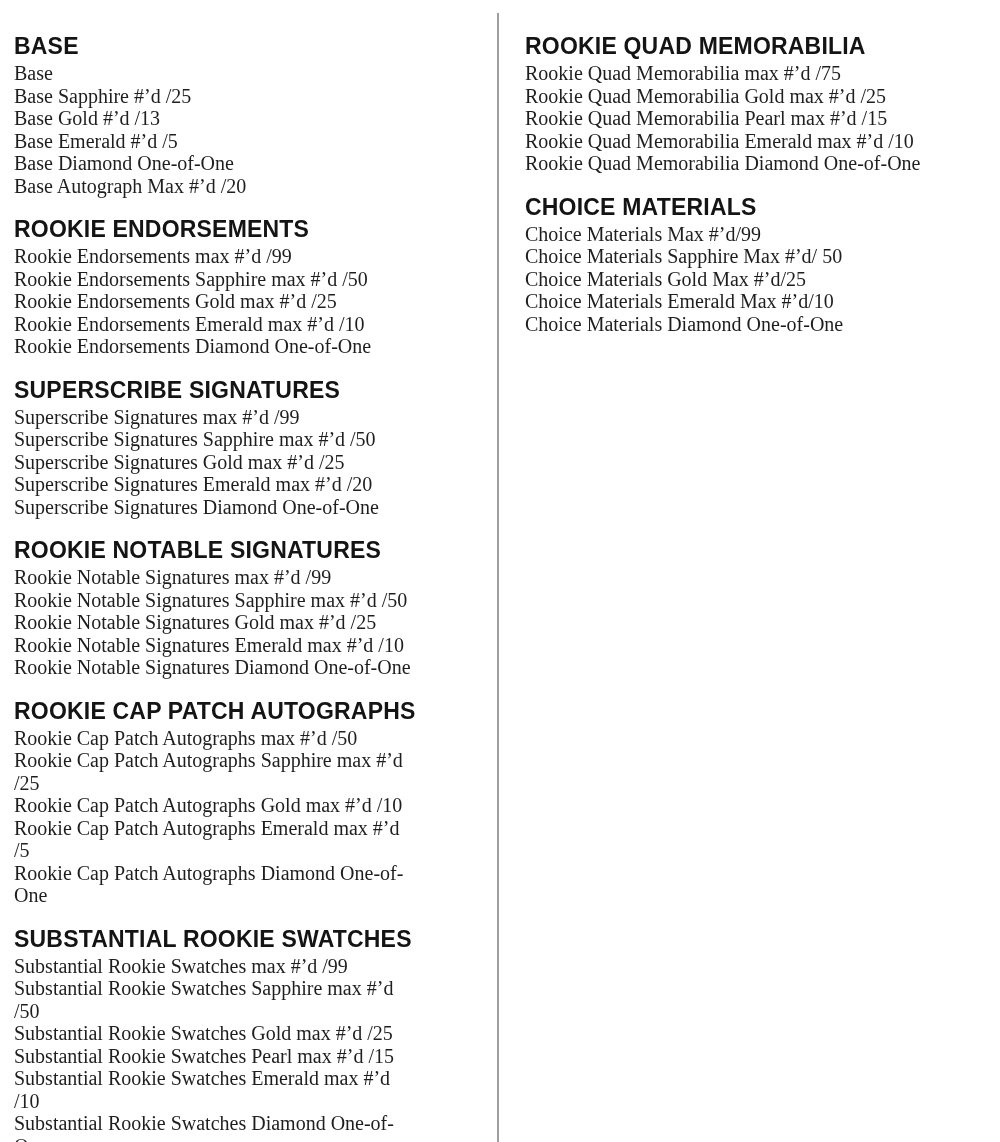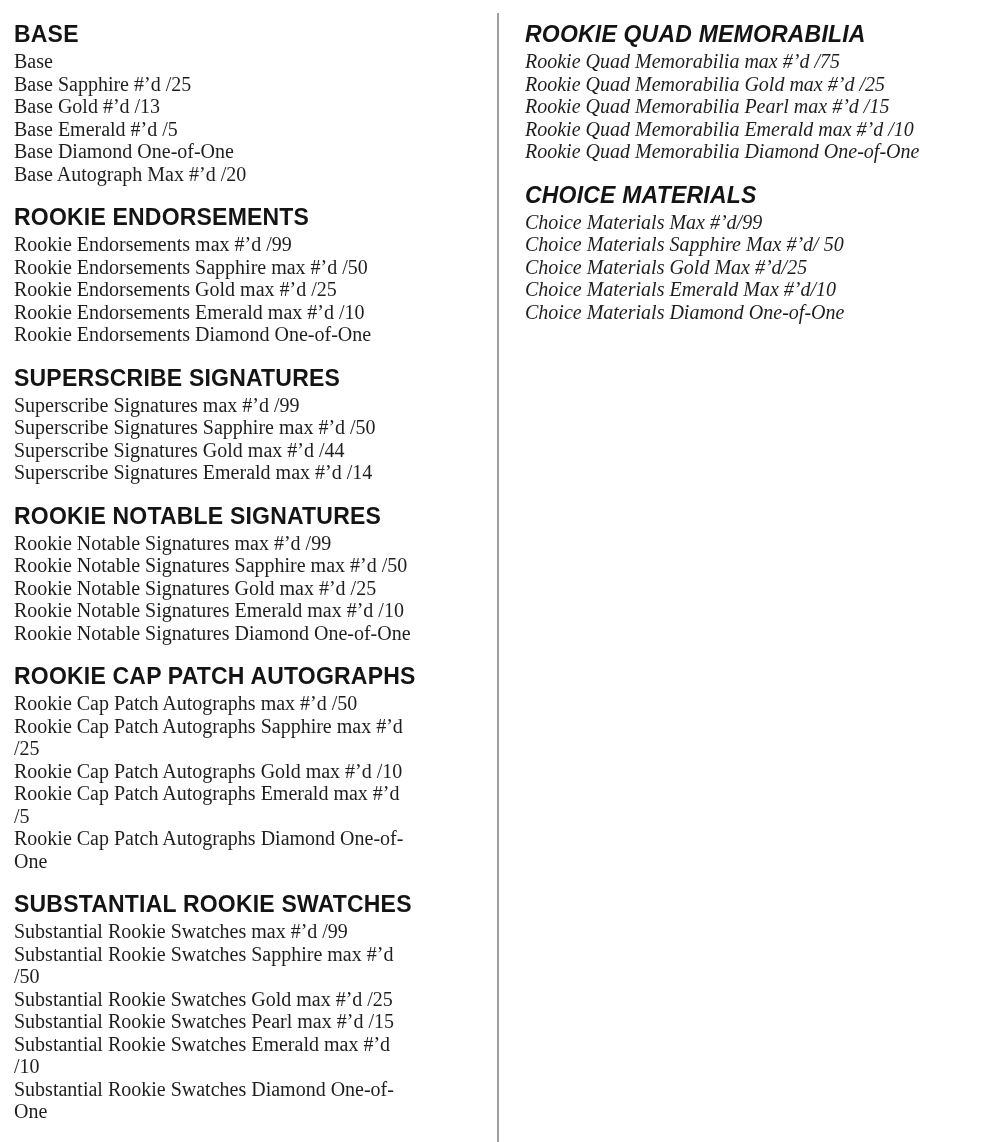--- a/index.html
+++ b/index.html
@@ -24,32 +24,31 @@
     position: absolute;
     top: 17px;
   }
   .column-left {
     left: 14px;
     width: 476px;
   }
   .column-right {
     left: 525px;
     width: 470px;
-    font-style: italic;
   }
   .divider {
     position: absolute;
     left: 497px;
     top: 13px;
     width: 2px;
     height: 1129px;
     background: #9e9e9e;
   }
   .sec {
-    margin: 4px 0 19px 0;
+    margin: 16px 0 19px 0;
   }
   .sec-title {
     margin: 0 0 2px 0;
     font-family: "Liberation Sans", sans-serif;
     font-weight: 700;
     font-size: 23px;
     line-height: 27px;
     letter-spacing: 0.2px;
     color: #141414;
   }
@@ -84,22 +83,23 @@
       <p class="item">Rookie Endorsements Sapphire max #’d /50</p>
       <p class="item">Rookie Endorsements Gold max #’d /25</p>
       <p class="item">Rookie Endorsements Emerald max #’d /10</p>
       <p class="item">Rookie Endorsements Diamond One-of-One</p>
     </section>
 
     <section class="sec">
       <h2 class="sec-title">SUPERSCRIBE SIGNATURES</h2>
       <p class="item">Superscribe Signatures max #’d /99</p>
       <p class="item">Superscribe Signatures Sapphire max #’d /50</p>
-      <p class="item">Superscribe Signatures Gold max #’d /44</p>
-      <p class="item">Superscribe Signatures Emerald max #’d /14</p>
+      <p class="item">Superscribe Signatures Gold max #’d /25</p>
+      <p class="item">Superscribe Signatures Emerald max #’d /20</p>
+      <p class="item">Superscribe Signatures Diamond One-of-One</p>
     </section>
 
     <section class="sec">
       <h2 class="sec-title">ROOKIE NOTABLE SIGNATURES</h2>
       <p class="item">Rookie Notable Signatures max #’d /99</p>
       <p class="item">Rookie Notable Signatures Sapphire max #’d /50</p>
       <p class="item">Rookie Notable Signatures Gold max #’d /25</p>
       <p class="item">Rookie Notable Signatures Emerald max #’d /10</p>
       <p class="item">Rookie Notable Signatures Diamond One-of-One</p>
     </section>

